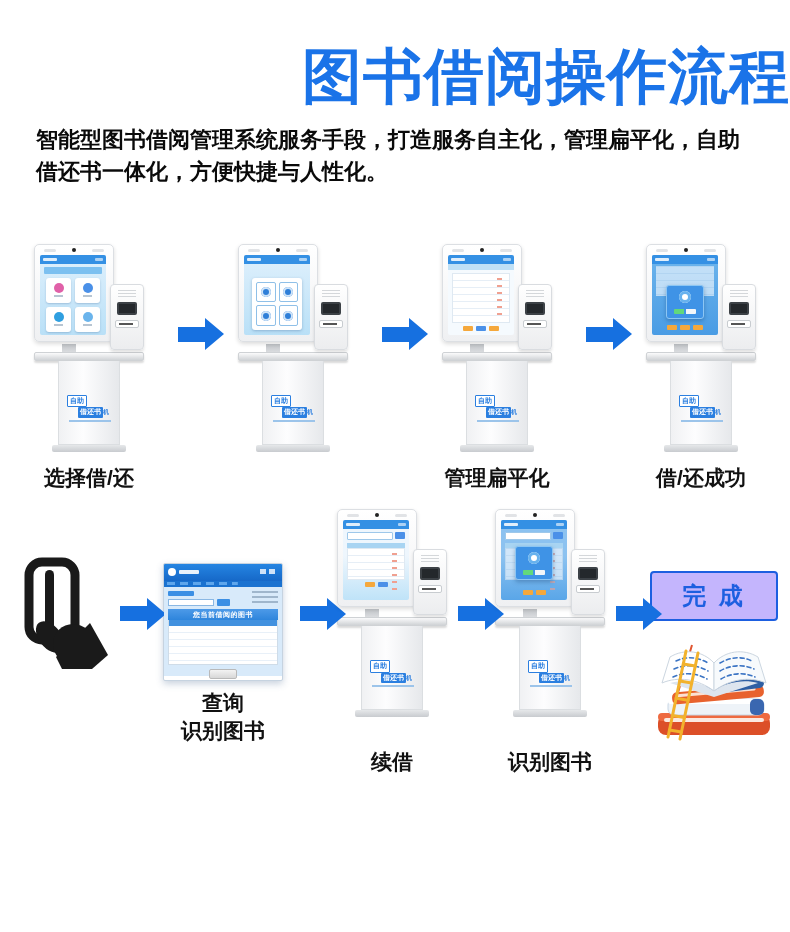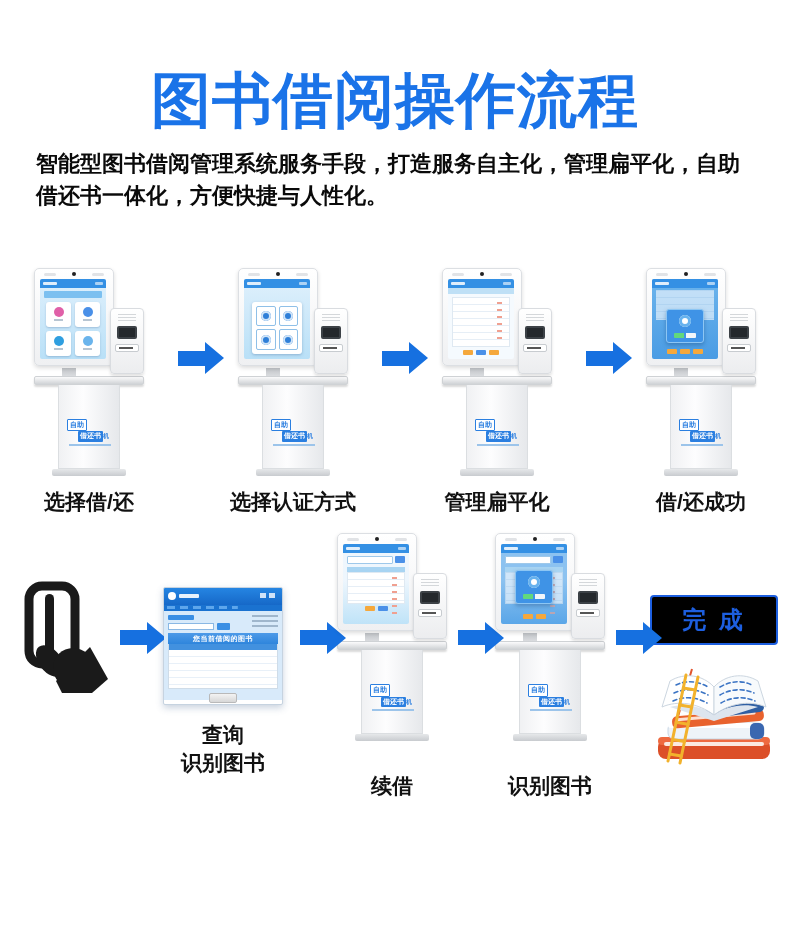--- a/index.html
+++ b/index.html
@@ -3,21 +3,21 @@
 <meta charset="utf-8">
 <style>
   html,body{margin:0;padding:0;}
   body{
     width:790px;height:932px;background:#fff;overflow:hidden;
     font-family:"Liberation Sans","DejaVu Sans",sans-serif;
     position:relative;
   }
   
   .title{
-    margin:68px 0 0;text-align:center;
+    margin:44px 0 0;text-align:right;
     font-size:60px;font-weight:bold;line-height:1.1;
     color:var(--c-accent,#1a73e8);letter-spacing:1px;
   }
   .subtitle{
     margin:14px 36px 12px;font-size:22px;font-weight:bold;color:#0a0a0a;
     line-height:1.45;text-align:left;
   }
   
   .flow{display:flex;justify-content:center;align-items:flex-start;}
   .row1{margin-top:56px;gap:4px;}
@@ -142,24 +142,24 @@
   .wp-searchbtn{position:absolute;left:53px;top:12px;width:13px;height:7px;background:#3b8fe4;border-radius:1px;}
   .wp-meta{position:absolute;right:4px;top:4px;width:26px;height:15px;
     background:repeating-linear-gradient(180deg,#9fb6cc 0 2px,transparent 2px 5px);}
   .wp-titlebar{margin-top:18px;height:11px;background:linear-gradient(180deg,#4d9ae8,#2e85dc);
     color:#fff;font-size:7px;font-weight:bold;text-align:center;line-height:11px;letter-spacing:.5px;}
   .wp-table{background:#fff;border:1px solid #cfdce8;border-top:none;}
   .wp-thead{height:6px;background:#2e85dc;opacity:.9;}
   .wp-rows{height:38px;background:repeating-linear-gradient(180deg,#fff 0 6px,#e8f0f8 6px 7px);}
   .wp-btn{margin:4px auto 0;width:26px;height:8px;background:linear-gradient(#f3f3f3,#d7d7d7);
     border:1px solid #b9b9b9;border-radius:2px;}
-  .wp-caption{margin-top:16px;font-size:21px;font-weight:bold;color:#111;text-align:center;line-height:1.35;}
+  .wp-caption{margin-top:8px;font-size:21px;font-weight:bold;color:#111;text-align:center;line-height:1.35;}
   .finish-col{width:124px;display:flex;flex-direction:column;align-items:center;margin-top:62px;}
   .finish-box{
-    border:2px solid var(--c-finish,#1d5fe0);border-radius:4px;background:#000000;
+    border:2px solid var(--c-finish,#1d5fe0);border-radius:4px;background:#c4b5fd;
     color:var(--c-finish,#1d5fe0);font-size:24px;font-weight:bold;letter-spacing:3px;
     padding:7px 30px;white-space:nowrap;
   }
   .books-wrap{margin-top:0;}
 </style>
 </head>
 <body>
 
 <h1 class="title">图书借阅操作流程</h1>
 <p class="subtitle">智能型图书借阅管理系统服务手段，打造服务自主化，管理扁平化，自助借还书一体化，方便快捷与人性化。</p>
@@ -249,21 +249,20 @@
       <div class="k-neck"></div>
       <div class="k-shelf"></div>
       <div class="k-tower">
         <div class="k-badges">
           <span class="badge-outline">自助</span><br>
           <span class="badge-filled">借还书</span><span class="badge-suffix">机</span>
         </div>
       </div>
       <div class="k-base"></div>
     </div>
-    <div class="caption">选择认证方式</div>
   </div>
 
   <div class="arrow-wrap a-row1">
       <div class="arrow"></div>
     </div>
 
   <div class="step">
     <div class="kiosk">
       <div class="k-head">
         <div class="k-screen">

